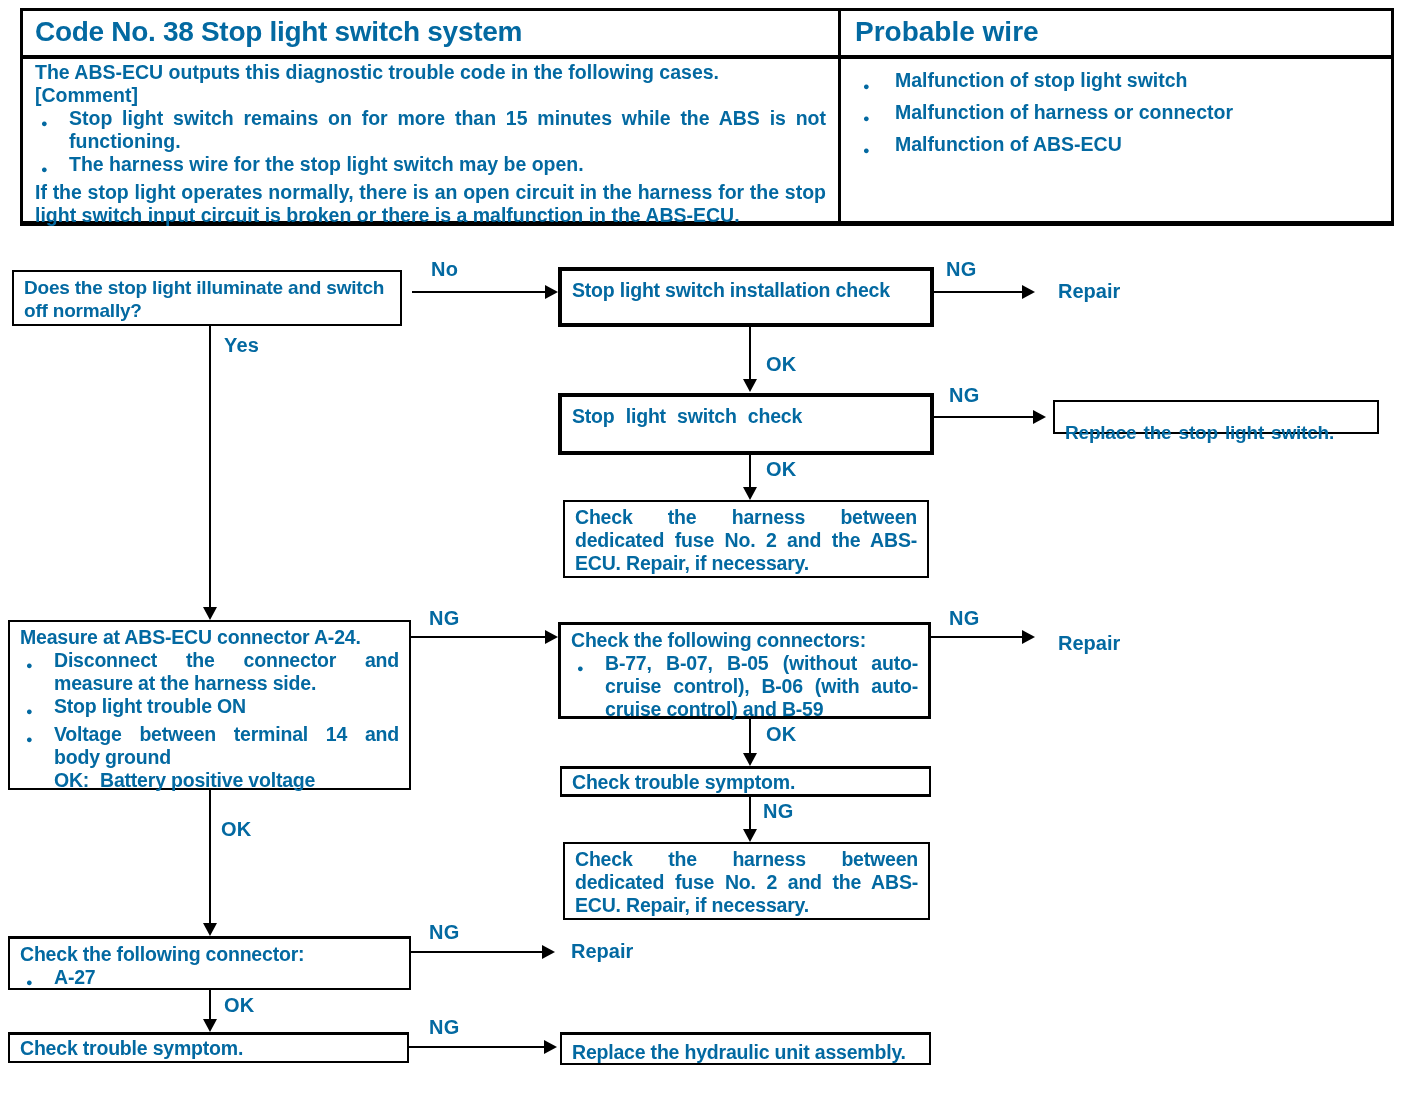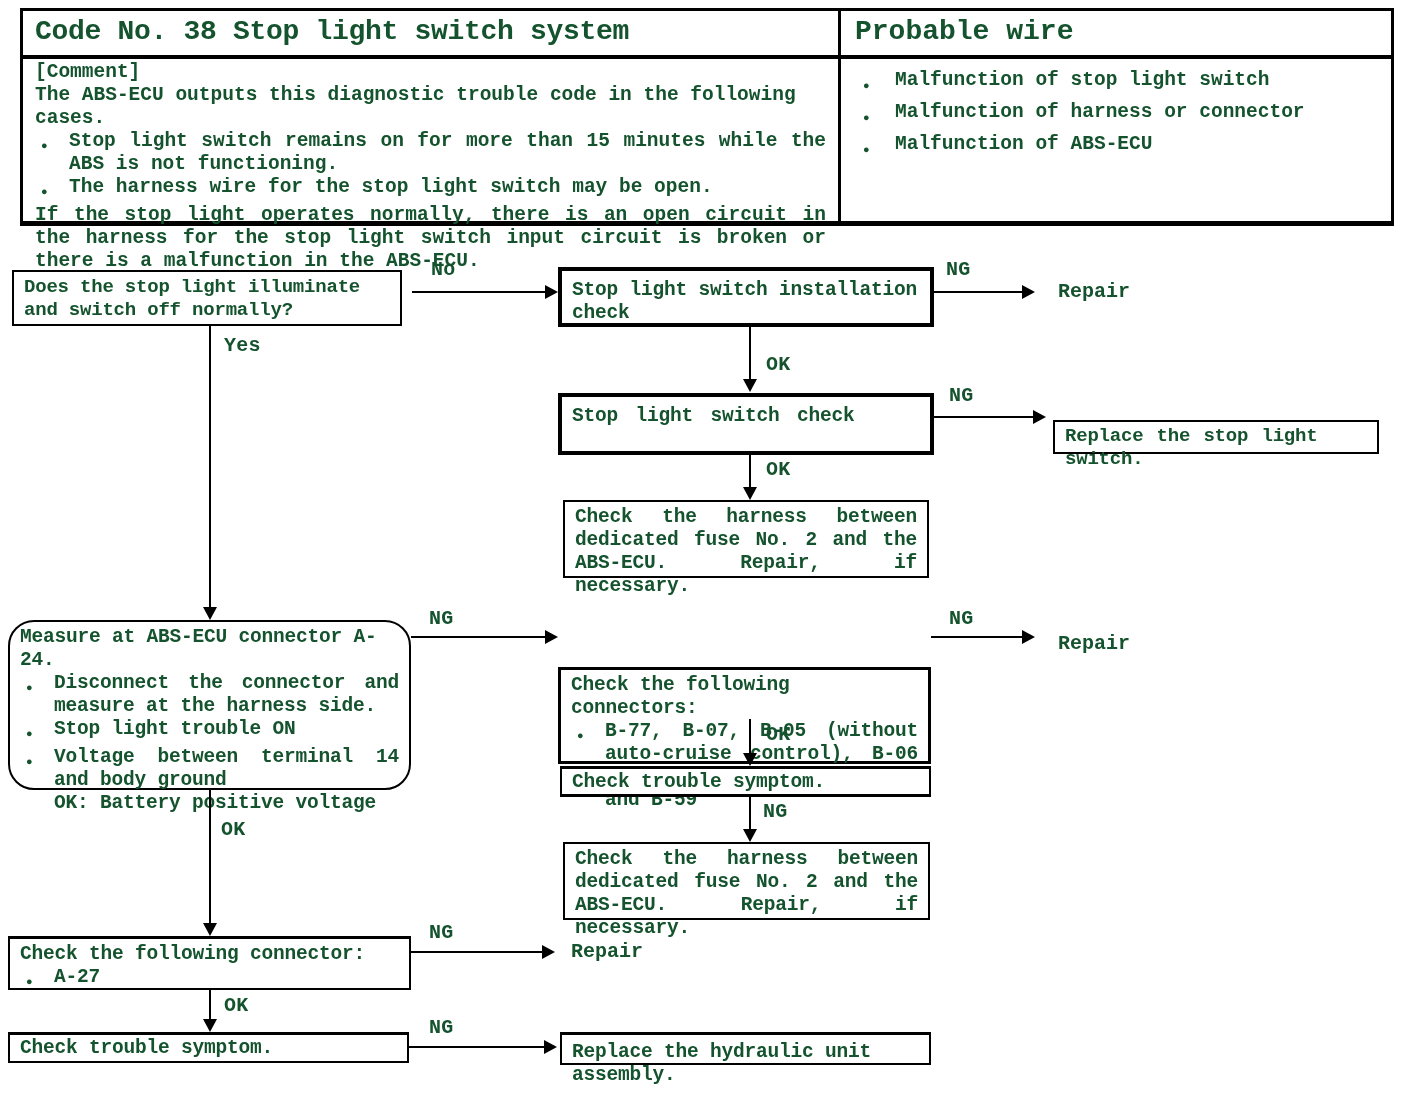--- a/index.html
+++ b/index.html
@@ -1,18 +1,18 @@
 <!DOCTYPE html>
 <html><head>
 <meta charset="utf-8">
 <style>
   html,body { margin:0; padding:0; background:#e8e8e8; }
   .page {
     position:relative; width:1408px; height:1114px; background:#ffffff;
-    font-family:Liberation Mono, monospace; color:#14532d;
+    font-family:Liberation Sans, sans-serif; color:#0369a1;
     overflow:hidden;
   }
   
   .tbl { position:absolute; left:20px; top:8px; width:1374px; height:218px;
          border:3px solid #000; border-bottom-width:5px; box-sizing:border-box; }
   .tbl-header { display:flex; height:44px; border-bottom:4px solid #000; }
   .th-left { width:818px; box-sizing:border-box; border-right:3px solid #000;
              padding:5px 12px 0 12px; font-size:28px; font-weight:700; letter-spacing:-0.3px;}
   .th-right { flex:1; padding:5px 12px 0 14px; font-size:28px; font-weight:700; }
   .tbl-body { display:flex; height:162px; }
@@ -49,22 +49,22 @@
 
 <div class="page">
 
   <div class="tbl">
     <div class="tbl-header">
       <div class="th-left">Code No. 38 Stop light switch system</div>
       <div class="th-right">Probable wire</div>
     </div>
     <div class="tbl-body">
       <div class="td-left">
+        <div>The ABS-ECU outputs this diagnostic trouble code in the following cases.</div>
         <div>[Comment]</div>
-        <div>The ABS-ECU outputs this diagnostic trouble code in the following cases.</div>
         <div class="jrow">
           <span class="blt">●</span>
           <span class="btxt">Stop light switch remains on for more than 15 minutes while the ABS is not functioning.</span>
         </div>
         <div class="jrow">
           <span class="blt">●</span>
           <span class="btxt">The harness wire for the stop light switch may be open.</span>
         </div>
         <div class="just">If the stop light operates normally, there is an open circuit in the harness for the stop light switch input circuit is broken or there is a malfunction in the ABS-ECU.</div>
       </div>
@@ -84,25 +84,25 @@
       </div>
     </div>
   </div>
 
   <div class="box" style="left:12px; top:270px; width:390px; height:56px; font-size:19px;">Does the stop light illuminate and switch off normally?</div>
 
   <div class="box b-thick" style="left:558px; top:267px; width:376px; height:60px; padding-top:8px;">Stop light switch installation check</div>
 
   <div class="box b-thick" style="left:558px; top:393px; width:376px; height:62px; padding-top:8px; word-spacing:6px;">Stop light switch check</div>
 
-  <div class="box" style="left:1053px; top:420px; width:326px; height:34px; padding-top:3px; font-size:19px; word-spacing:2px;">Replace the stop light switch.</div>
+  <div class="box" style="left:1053px; top:400px; width:326px; height:34px; padding-top:19px; font-size:19px; word-spacing:2px;">Replace the stop light switch.</div>
 
   <div class="box just" style="left:563px; top:500px; width:366px; height:78px;">Check the harness between dedicated fuse No. 2 and the ABS-ECU. Repair, if necessary.</div>
 
-  <div class="box" style="left:8px; top:620px; width:403px; height:170px;border-radius:26px;">
+  <div class="box" style="left:8px; top:620px; width:403px; height:170px;">
     <div>Measure at ABS-ECU connector A-24.</div>
     <div class="jrow">
       <span class="blt">●</span>
       <span class="btxt">Disconnect the connector and measure at the harness side.</span>
     </div>
     <div class="jrow">
       <span class="blt">●</span>
       <span class="btxt">Stop light trouble ON</span>
     </div>
     <div class="jrow">
@@ -111,21 +111,21 @@
     </div>
     <div class="jrow">
       <span class="blt"></span>
       <span class="btxt okline">
         <span class="okl">OK:</span>
         <span>Battery positive voltage</span>
       </span>
     </div>
   </div>
 
-  <div class="box b-med" style="left:558px; top:622px; width:373px; height:97px;margin-top:45px;">
+  <div class="box b-med" style="left:558px; top:622px; width:373px; height:97px;">
     <div class="boldtitle">Check the following connectors:</div>
     <div class="jrow">
       <span class="blt">●</span>
       <span class="btxt">B-77, B-07, B-05 (without auto-cruise control), B-06 (with auto-cruise control) and B-59</span>
     </div>
   </div>
 
   <div class="box b-tb" style="left:560px; top:766px; width:371px; height:31px; padding-top:2px;">Check trouble symptom.</div>
 
   <div class="box just" style="left:563px; top:842px; width:367px; height:78px;">Check the harness between dedicated fuse No. 2 and the ABS-ECU. Repair, if necessary.</div>

